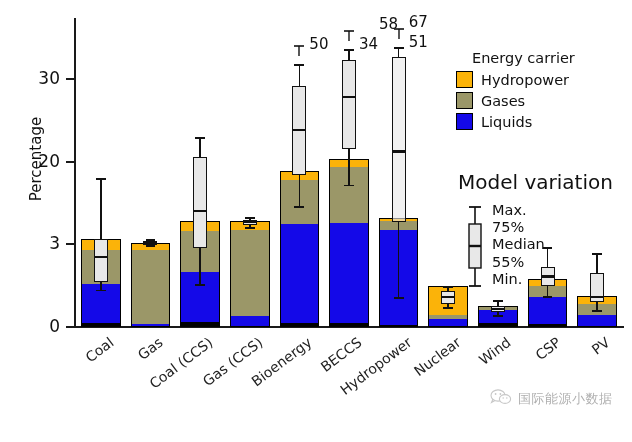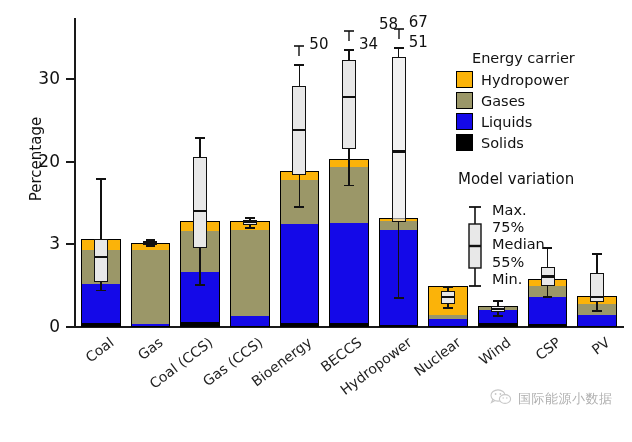--- a/index.html
+++ b/index.html
@@ -58,21 +58,21 @@
   }
 
   
   #legend{left:456px;top:50px;width:172px;}
   .legend-title{font-size:14.5px;color:#111;margin-bottom:3px;padding-left:16px;}
   .legend-row{display:flex;align-items:center;height:21px;}
   .legend-swatch{width:17px;height:17px;border:1px solid #000;box-sizing:border-box;margin-right:8px;}
   .legend-text{font-size:14.5px;color:#111;}
 
   #modelvar{left:458px;top:170px;width:172px;}
-  #modelvar .legend-title{padding-left:0;font-size:15px;margin-bottom:14px;}
+  #modelvar .legend-title{padding-left:0;font-size:20px;margin-bottom:8px;}
   #mv-body{position:relative;height:92px;}
   #mv-glyph{position:absolute;left:8px;top:2px;width:18px;height:86px;}
   #mv-labels{position:absolute;left:34px;top:0px;}
   .mv-lab{font-size:14.5px;color:#111;line-height:17.2px;}
 
   
   #watermark{left:490px;top:388px;display:flex;align-items:center;opacity:.55;}
   #wm-text{font-size:13px;color:#6d6d6d;margin-left:6px;letter-spacing:.5px;}
 </style>
 </head>
@@ -301,24 +301,20 @@
           <div class="legend-text">Hydropower</div>
         </div>
         <div class="legend-row">
           <div class="legend-swatch" style="background: rgb(155, 151, 104);"></div>
           <div class="legend-text">Gases</div>
         </div>
         <div class="legend-row">
           <div class="legend-swatch" style="background: rgb(20, 9, 232);"></div>
           <div class="legend-text">Liquids</div>
         </div>
-        <div class="legend-row">
-          <div class="legend-swatch" style="background: rgb(0, 0, 0);"></div>
-          <div class="legend-text">Solids</div>
-        </div>
       </div>
   </div>
 
   <div class="abs" id="modelvar">
     <div class="legend-title">Model variation</div>
     <div id="mv-body">
       <div id="mv-glyph">
         <svg width="18" height="86" viewBox="0 0 18 86">
           <line x1="9" y1="3" x2="9" y2="20" stroke="#111" stroke-width="1.6"></line>
           <line x1="3" y1="3" x2="15" y2="3" stroke="#111" stroke-width="1.8"></line>

